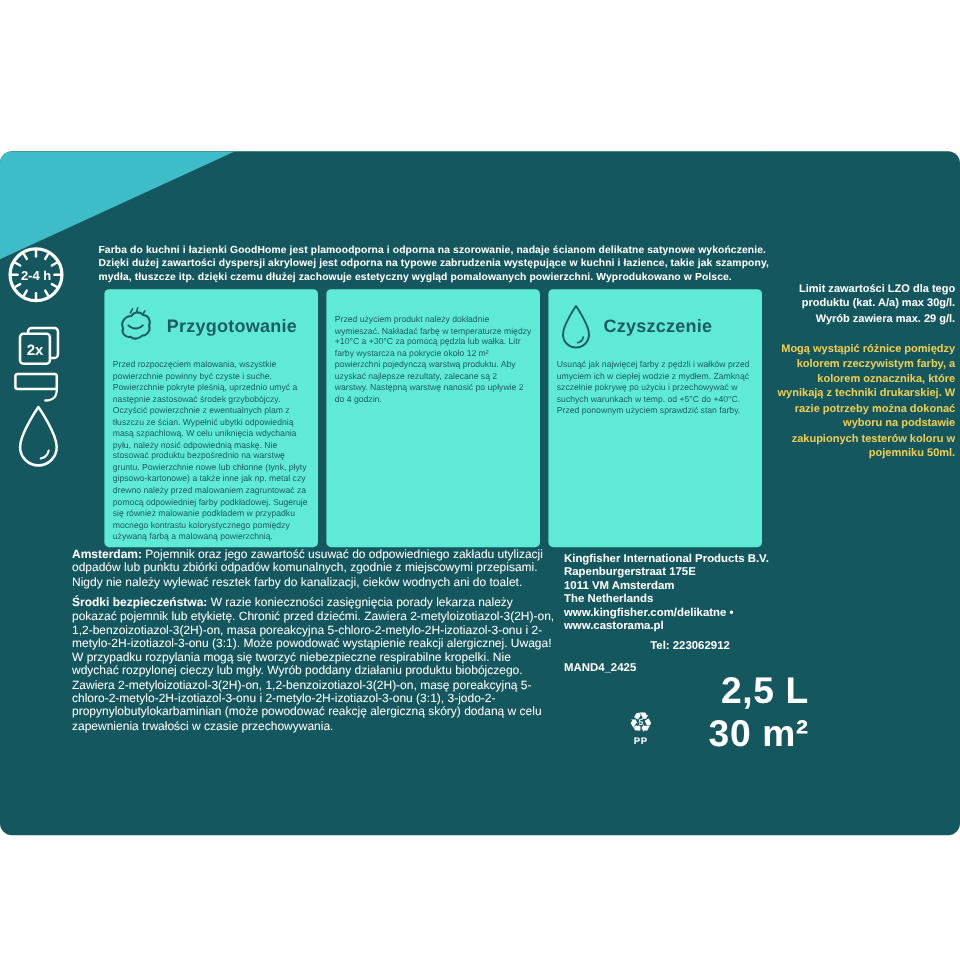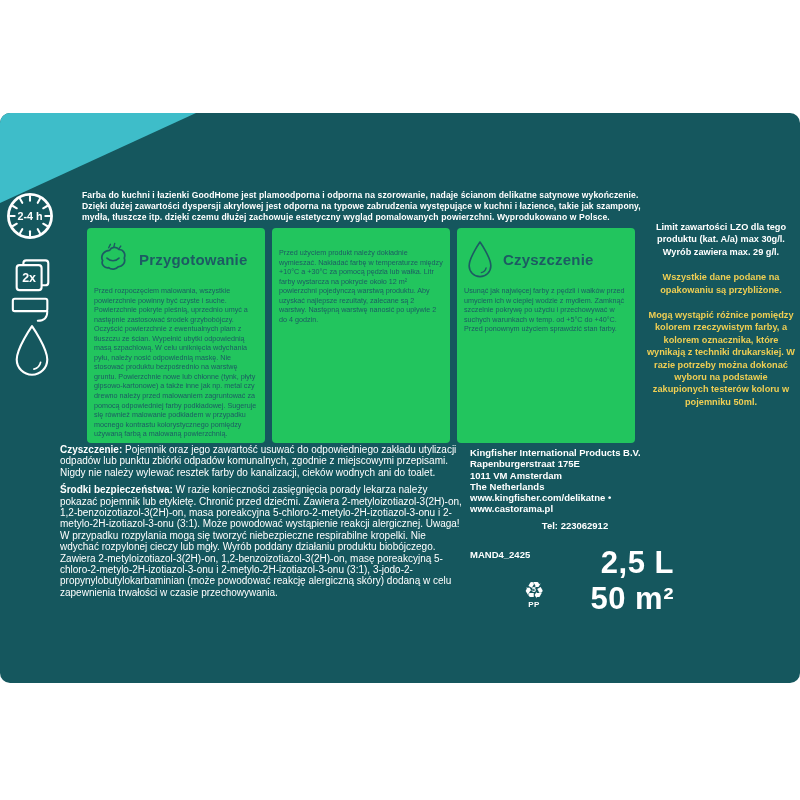--- a/index.html
+++ b/index.html
@@ -1,63 +1,63 @@
 <!DOCTYPE html>
 <html><head>
 <meta charset="utf-8">
 <style>
   html,body{margin:0;padding:0;}
   body{
     width:800px;height:800px;background:#ffffff;position:relative;overflow:hidden;
     font-family:"Liberation Sans","DejaVu Sans",sans-serif;
   }
   .label{
-    position:absolute;left:0;top:113px;width:800px;height:570px;
+    position:absolute;left:0;top:126px;width:800px;height:570px;
     background:#15575E;border-radius:10px;
   }
   .corner-triangle{
     position:absolute;left:0;top:0;width:196px;height:90px;
     background:#3EBDC9;clip-path:polygon(0 0,100% 0,0 100%);
     border-top-left-radius:10px;
   }
   .intro{
     position:absolute;left:82px;top:68px;width:566px;
     color:#ffffff;font-size:8.6px;line-height:11.2px;font-weight:600;letter-spacing:.1px;
   }
   
   .icon-col{position:absolute;left:0;top:0;width:62px;}
   .clock-wrap{position:absolute;left:5px;top:78px;text-align:center;}
   .coats-wrap{position:absolute;left:9px;top:143px;}
   .drop-wrap{position:absolute;left:11px;top:210px;}
   
   .cards{position:absolute;left:87px;top:115px;width:548px;display:flex;gap:7px;}
   .card{
-    width:164px;height:191px;background:#22c55e;border-radius:4px;padding:12px 7px 12px 7px;
+    width:164px;height:191px;background:#5eead4;border-radius:4px;padding:12px 7px 12px 7px;
     color:#1D5B63;
   }
   .card-head{display:flex;align-items:center;gap:7px;min-height:38px;}
   .card-title{font-size:15px;font-weight:bold;color:#1D5B63;letter-spacing:.2px;}
   .card-body{margin-top:8px;font-size:7.2px;line-height:9.55px;font-weight:500;color:#1D5B63;}
   
   .right-col{
     position:absolute;left:646px;top:108px;width:150px;text-align:center;
     color:#ffffff;font-size:9.2px;line-height:12.4px;font-weight:bold;
   }
-  .right-col p{margin:0 0 13px 0;}
+  .right-col p{margin:0 0 13px 0;text-align:right;}
   .yellow{color:#EFCE53;}
   
   .bottom-left{position:absolute;left:60px;top:331px;width:404px;color:#ffffff;
     font-size:10px;line-height:11.4px;font-weight:500;}
   .bottom-left p{margin:0 0 6px 0;}
   .bottom-left b{font-weight:bold;}
   
   .manufacturer{position:absolute;left:470px;top:334px;width:210px;color:#ffffff;
     font-size:9.5px;line-height:11.3px;font-weight:700;}
   .manufacturer .tel{margin-top:5px;text-align:center;}
-  .manufacturer .code{margin-top:18px;}
+  .manufacturer .code{margin-top:7px;}
   
   .volume{position:absolute;left:538px;top:432px;width:136px;text-align:right;
     color:#ffffff;font-weight:bold;font-size:31px;line-height:36px;letter-spacing:.5px;}
   .recycle{position:absolute;left:517px;top:466px;width:34px;text-align:center;color:#ffffff;}
   .recycle .glyph{font-size:23px;line-height:23px;display:block;font-family:"DejaVu Sans",sans-serif;}
   .recycle .num{position:absolute;left:0;top:7px;width:34px;font-size:7px;font-weight:bold;}
   .recycle .mat{display:block;font-size:8px;font-weight:bold;margin-top:-2px;letter-spacing:.5px;}
   svg{display:block;}
   .w-stroke{stroke:#ffffff;fill:none;stroke-linecap:round;stroke-linejoin:round;}
   .t-stroke{stroke:#1D5B63;fill:none;stroke-linecap:round;stroke-linejoin:round;}
@@ -139,43 +139,42 @@
           </svg>
         </span>
         <span class="card-title">Czyszczenie</span>
       </div>
       <p class="card-body">Usunąć jak najwięcej farby z pędzli i wałków przed umyciem ich w ciepłej wodzie z mydłem. Zamknąć szczelnie pokrywę po użyciu i przechowywać w suchych warunkach w temp. od +5°C do +40°C. Przed ponownym użyciem sprawdzić stan farby.</p>
     </div>
   </div>
 
   <div class="right-col">
     <p>Limit zawartości LZO dla tego produktu (kat. A/a) max 30g/l. Wyrób zawiera max. 29 g/l.</p>
-    <p class="yellow">Wszystkie dane podane na opakowaniu są przybliżone.</p>
     <p class="yellow">Mogą wystąpić różnice pomiędzy kolorem rzeczywistym farby, a kolorem oznacznika, które wynikają z techniki drukarskiej. W razie potrzeby można dokonać wyboru na podstawie zakupionych testerów koloru w pojemniku 50ml.</p>
   </div>
 
   <div class="bottom-left">
-    <p><b>Czyszczenie:</b> <span>Pojemnik oraz jego zawartość usuwać do odpowiedniego zakładu utylizacji odpadów lub punktu zbiórki odpadów komunalnych, zgodnie z miejscowymi przepisami. Nigdy nie należy wylewać resztek farby do kanalizacji, cieków wodnych ani do toalet.</span></p>
+    <p><b>Amsterdam:</b> <span>Pojemnik oraz jego zawartość usuwać do odpowiedniego zakładu utylizacji odpadów lub punktu zbiórki odpadów komunalnych, zgodnie z miejscowymi przepisami. Nigdy nie należy wylewać resztek farby do kanalizacji, cieków wodnych ani do toalet.</span></p>
     <p><b>Środki bezpieczeństwa:</b> <span>W razie konieczności zasięgnięcia porady lekarza należy pokazać pojemnik lub etykietę. Chronić przed dziećmi. Zawiera 2-metyloizotiazol-3(2H)-on, 1,2-benzoizotiazol-3(2H)-on, masa poreakcyjna 5-chloro-2-metylo-2H-izotiazol-3-onu i 2-metylo-2H-izotiazol-3-onu (3:1). Może powodować wystąpienie reakcji alergicznej. Uwaga! W przypadku rozpylania mogą się tworzyć niebezpieczne respirabilne kropelki. Nie wdychać rozpylonej cieczy lub mgły. Wyrób poddany działaniu produktu biobójczego. Zawiera 2-metyloizotiazol-3(2H)-on, 1,2-benzoizotiazol-3(2H)-on, masę poreakcyjną 5-chloro-2-metylo-2H-izotiazol-3-onu i 2-metylo-2H-izotiazol-3-onu (3:1), 3-jodo-2-propynylobutylokarbaminian (może powodować reakcję alergiczną skóry) dodaną w celu zapewnienia trwałości w czasie przechowywania.</span></p>
   </div>
 
   <div class="manufacturer">
     <div>Kingfisher International Products B.V.</div>
     <div>Rapenburgerstraat 175E</div>
     <div>1011 VM Amsterdam</div>
     <div>The Netherlands</div>
     <div>www.kingfisher.com/delikatne •</div>
     <div>www.castorama.pl</div>
     <div class="tel">Tel: 223062912</div>
     <div class="code">MAND4_2425</div>
   </div>
 
   <div class="volume">
     <div>2,5 L</div>
-    <div>50 m²</div>
+    <div>30 m²</div>
   </div>
 
   <div class="recycle">
     <span class="glyph">♻</span>
     <span class="num">5</span>
     <span class="mat">PP</span>
   </div>
 </div>
 
 </body></html>

